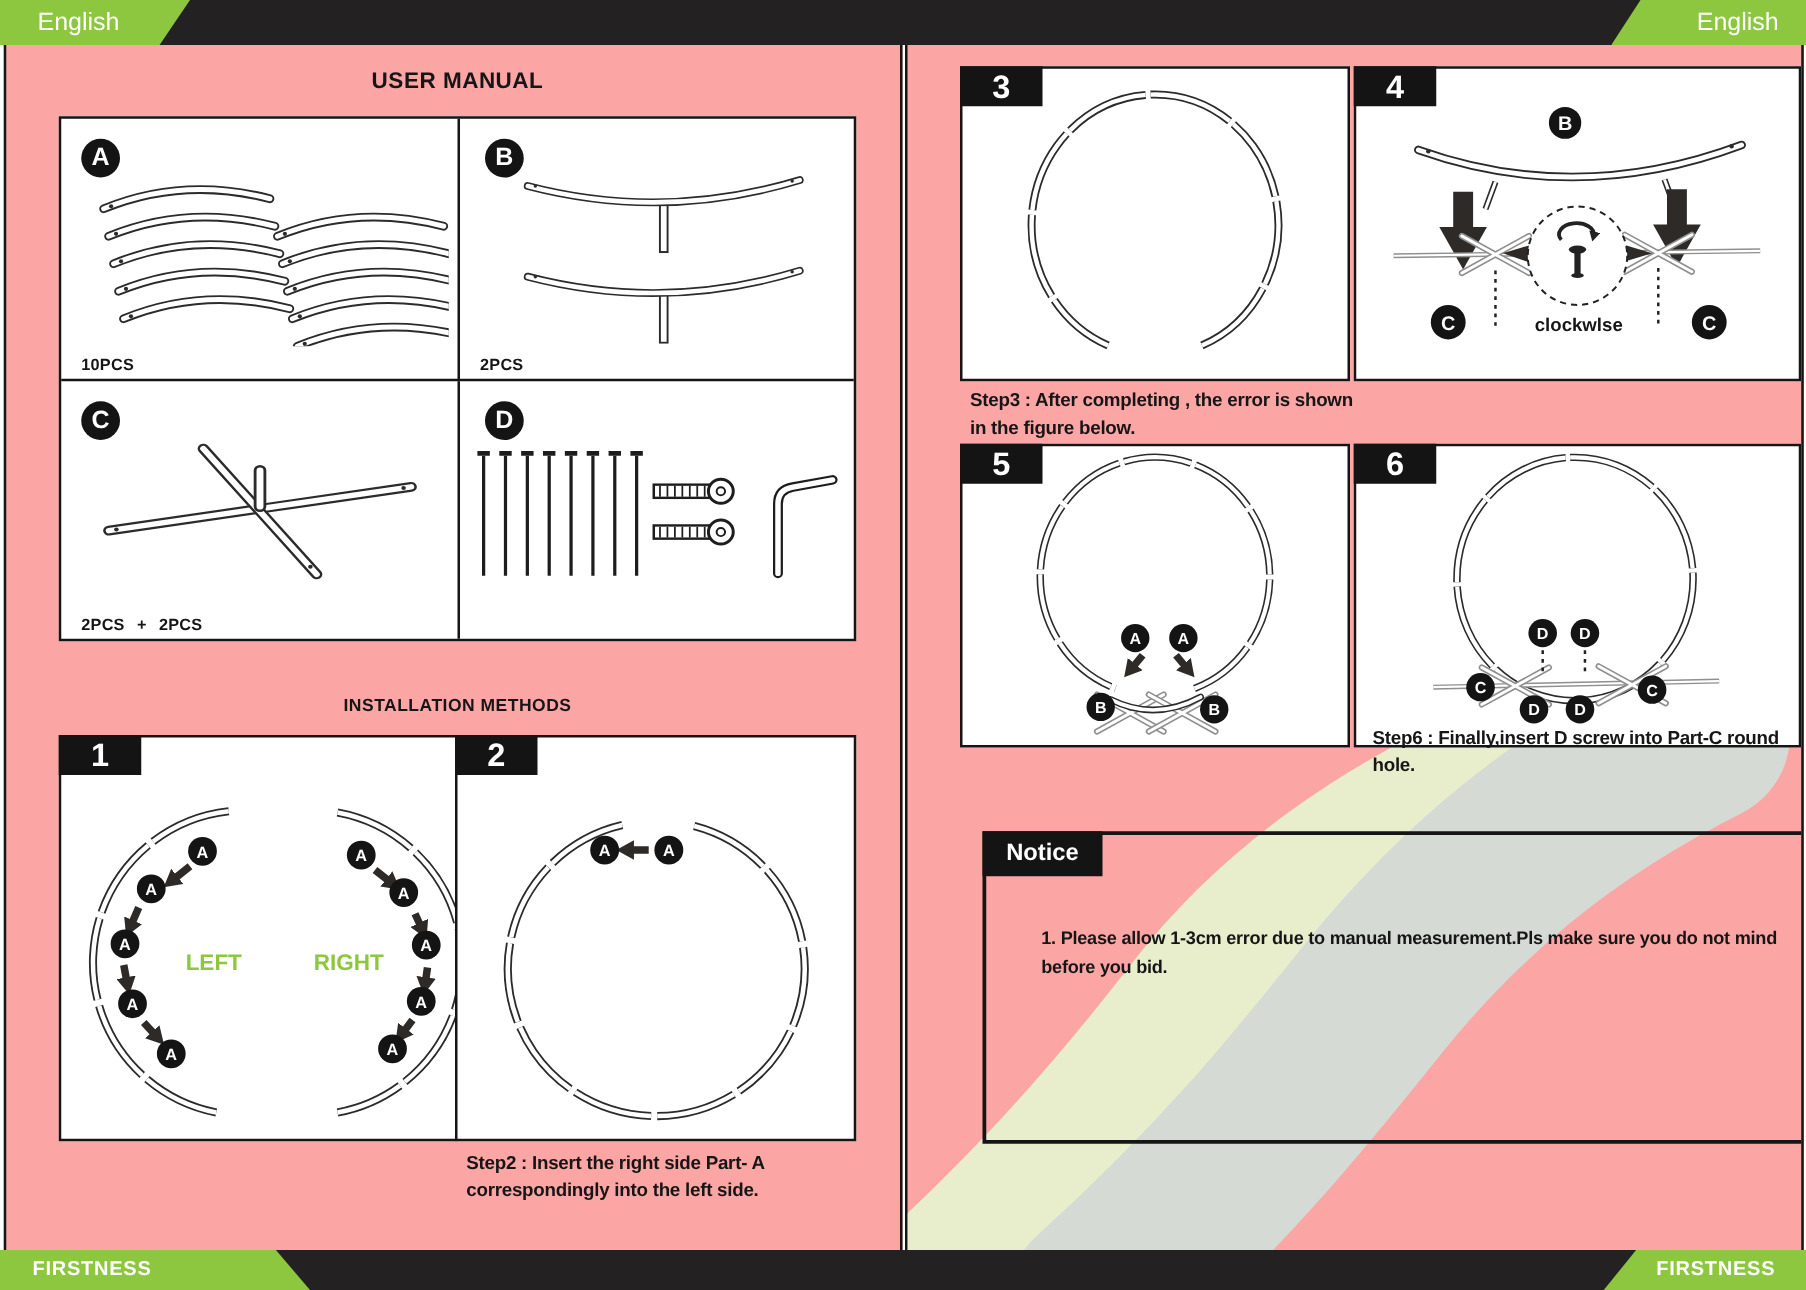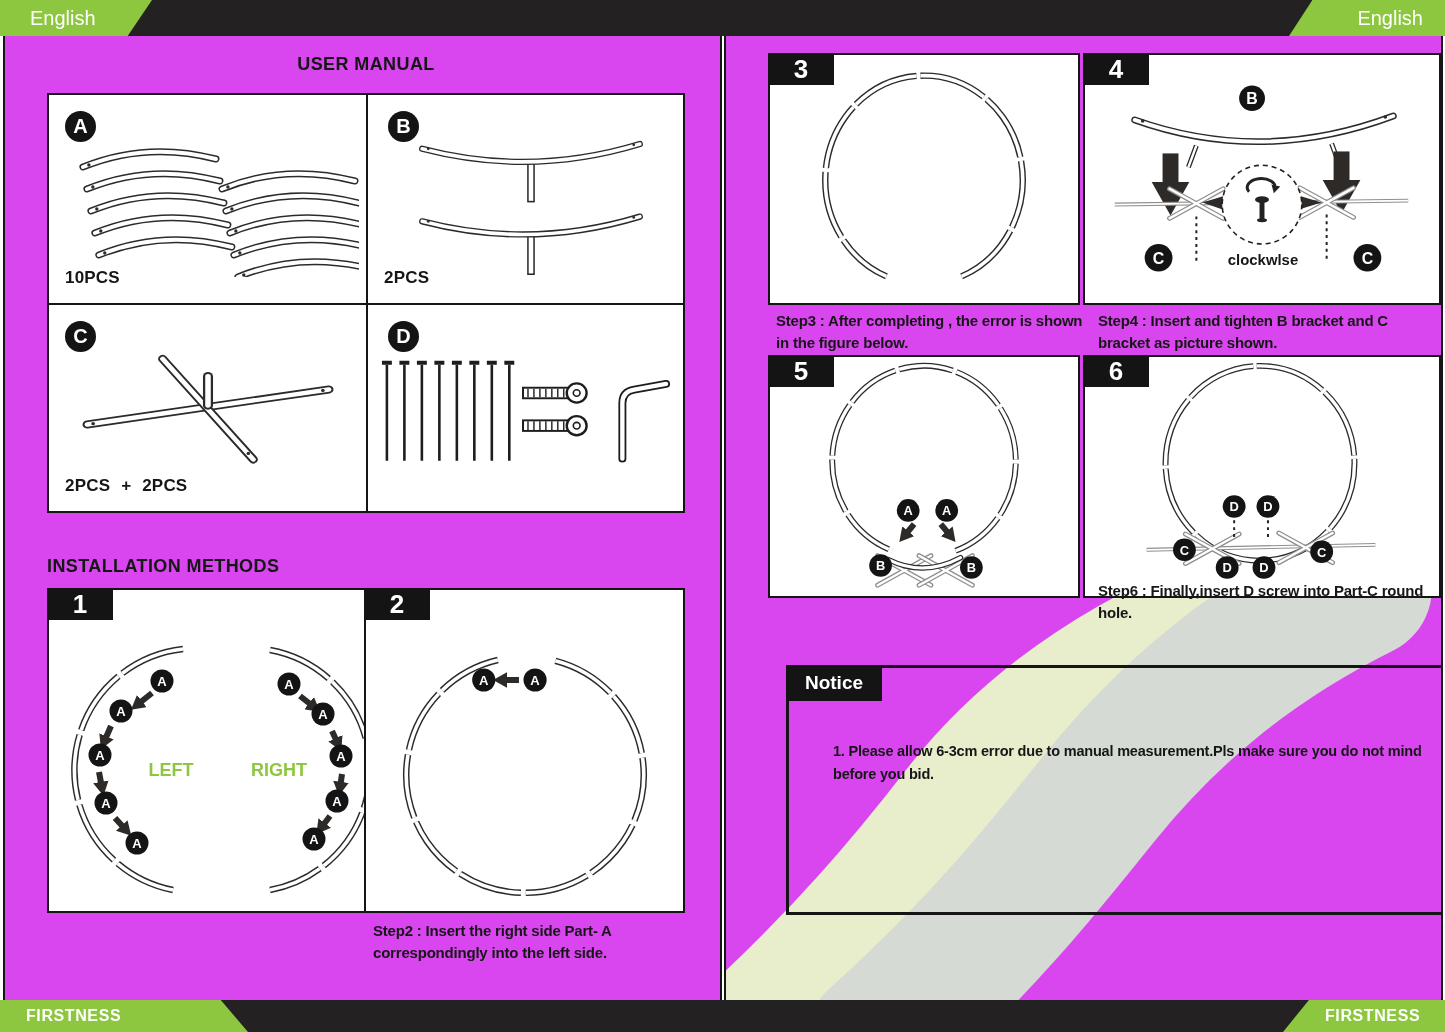--- a/index.html
+++ b/index.html
@@ -13,44 +13,44 @@
           display:flex;align-items:center;box-sizing:border-box;}
   .ribbon.tl{left:0;width:152px;clip-path:polygon(0 0,100% 0,84% 100%,0 100%);
              padding-left:30px;font-size:20px;}
   .ribbon.tr{right:0;width:156px;clip-path:polygon(15% 0,100% 0,100% 100%,0 100%);
              justify-content:flex-end;padding-right:22px;font-size:20px;}
   .ribbon.bl{left:0;width:248px;clip-path:polygon(0 0,89% 0,100% 100%,0 100%);
              padding-left:26px;font-weight:bold;font-size:16px;letter-spacing:.6px;}
   .ribbon.br{right:0;width:162px;clip-path:polygon(16% 0,100% 0,100% 100%,0 100%);
              padding-left:42px;font-weight:bold;font-size:16px;letter-spacing:.6px;}
   
-  .page{position:absolute;top:36px;height:964px;background:#d946ef;box-sizing:border-box;
+  .page{position:absolute;top:36px;height:964px;background:#fca5a5;box-sizing:border-box;
         border-left:2px solid #151515;border-right:2px solid #151515;overflow:hidden;}
   .page.left{left:3px;width:719px;}
   .page.right{left:724px;width:719px;}
   .swoosh{position:absolute;left:0;top:0;z-index:0;}
   .pg-title{position:absolute;left:42px;width:638px;text-align:center;font-weight:bold;
             font-size:18px;letter-spacing:.4px;z-index:2;}
   
   .parts-grid{position:absolute;left:42px;top:57px;width:638px;height:420px;
               border:2px solid #151515;box-sizing:border-box;z-index:2;background:#fff;}
   .cell{position:absolute;box-sizing:border-box;}
   .cell.ca{left:0;top:0;width:319px;height:210px;border-right:2px solid #151515;border-bottom:2px solid #151515;}
   .cell.cb{left:319px;top:0;width:315px;height:210px;border-bottom:2px solid #151515;}
   .cell.cc{left:0;top:210px;width:319px;height:206px;border-right:2px solid #151515;}
   .cell.cd{left:319px;top:210px;width:315px;height:206px;}
   .badge{position:absolute;width:31px;height:31px;border-radius:50%;background:#141414;color:#fff;
          font-weight:bold;font-size:20px;display:flex;align-items:center;justify-content:center;}
-  .qty{position:absolute;left:16px;bottom:15px;font-weight:bold;font-size:17px;letter-spacing:.2px;}
+  .qty{position:absolute;left:16px;bottom:4px;font-weight:bold;font-size:13px;letter-spacing:.2px;}
   .cell.cd .qty{left:62px;word-spacing:22px;}
   .cell.cc .qty{word-spacing:6px;}
   .art{position:absolute;}
   
-  .section-title{position:absolute;left:42px;top:520px;width:638px;
-                 font-weight:bold;font-size:18px;letter-spacing:.4px;z-index:2;}
+  .section-title{position:absolute;left:42px;top:520px;width:638px;text-align:center;
+                 font-weight:bold;font-size:14px;letter-spacing:.4px;z-index:2;}
   .panel{position:absolute;border:2px solid #151515;background:#fff;box-sizing:border-box;z-index:2;}
   .ptab{position:absolute;left:-2px;top:-2px;width:66px;height:32px;background:#141414;color:#fff;
         font-weight:bold;font-size:26px;display:flex;align-items:center;justify-content:center;z-index:3;}
   .panel svg.diagram{position:absolute;left:0;top:0;width:100%;height:100%;}
   .caption{position:absolute;font-weight:bold;font-size:15px;line-height:1.45;letter-spacing:-.2px;z-index:2;}
   
   .notice{position:absolute;left:60px;top:629px;width:673px;height:250px;border:3px solid #151515;
           box-sizing:border-box;z-index:2;background:transparent;}
   .ntab{position:absolute;left:-3px;top:-3px;width:96px;height:36px;background:#141414;color:#fff;
         font-weight:bold;font-size:19px;display:flex;align-items:center;justify-content:center;}
@@ -296,21 +296,20 @@
           <circle cx="74" cy="206" r="14" fill="#141414"></circle>
             <text class="bt" x="74" y="212" font-size="16">C</text>
           <circle cx="284" cy="206" r="14" fill="#141414"></circle>
             <text class="bt" x="284" y="212" font-size="16">C</text>
         </g>
         <text class="kt" x="179" y="213" font-size="15">clockwlse</text>
       </svg>
     </div>
 
     <div class="caption" style="left:50px;top:274px;width:310px">Step3 : After completing , the error is shown in the figure below.</div>
-    <div class="caption" style="left:372px;top:274px;width:330px">Step4 : Insert and tighten B bracket and C bracket as picture shown.</div>
 
     <div class="panel" style="left:42px;top:319px;width:312px;height:243px">
       <div class="ptab">5</div>
       <svg class="diagram" viewBox="0 0 312 243" preserveAspectRatio="none">
         <path d="M 188 197 A 93 97 0 1 0 124 197" fill="none" stroke="#2b2b2b" stroke-width="6" stroke-dasharray="55 4"></path>
         <path d="M 188 197 A 93 97 0 1 0 124 197" fill="none" stroke="#fff" stroke-width="3.4" stroke-dasharray="55 4"></path>
         <use href="#xbase" x="136" y="216" transform="scale(1)"></use>
         <use href="#xbase" x="178" y="216"></use>
         <path d="M 120 206 Q 156 224 193 204" fill="none" stroke="#2b2b2b" stroke-width="5.5" stroke-linecap="round"></path>
         <path d="M 120 206 Q 156 224 193 204" fill="none" stroke="#fff" stroke-width="3" stroke-linecap="round"></path>
@@ -355,21 +354,21 @@
           <circle cx="180" cy="214" r="11.5" fill="#141414"></circle>
             <text class="bt" x="180" y="219" font-size="13">D</text>
         </g>
       </svg>
     </div>
 
     <div class="caption" style="left:372px;top:544px;width:330px">Step6 : Finally,insert D screw into Part-C round hole.</div>
 
     <div class="notice">
       <div class="ntab">Notice</div>
-      <div class="nitem n1">1. Please allow 6-3cm error due to manual  measurement.Pls make sure you do not mind before you bid.</div>
+      <div class="nitem n1">1. Please allow 1-3cm error due to manual  measurement.Pls make sure you do not mind before you bid.</div>
     </div>
   </div>
 
   <div class="bar bottom">
     <div class="ribbon bl">
       <span>FIRSTNESS</span>
     </div>
     <div class="ribbon br">
       <span>FIRSTNESS</span>
     </div>

